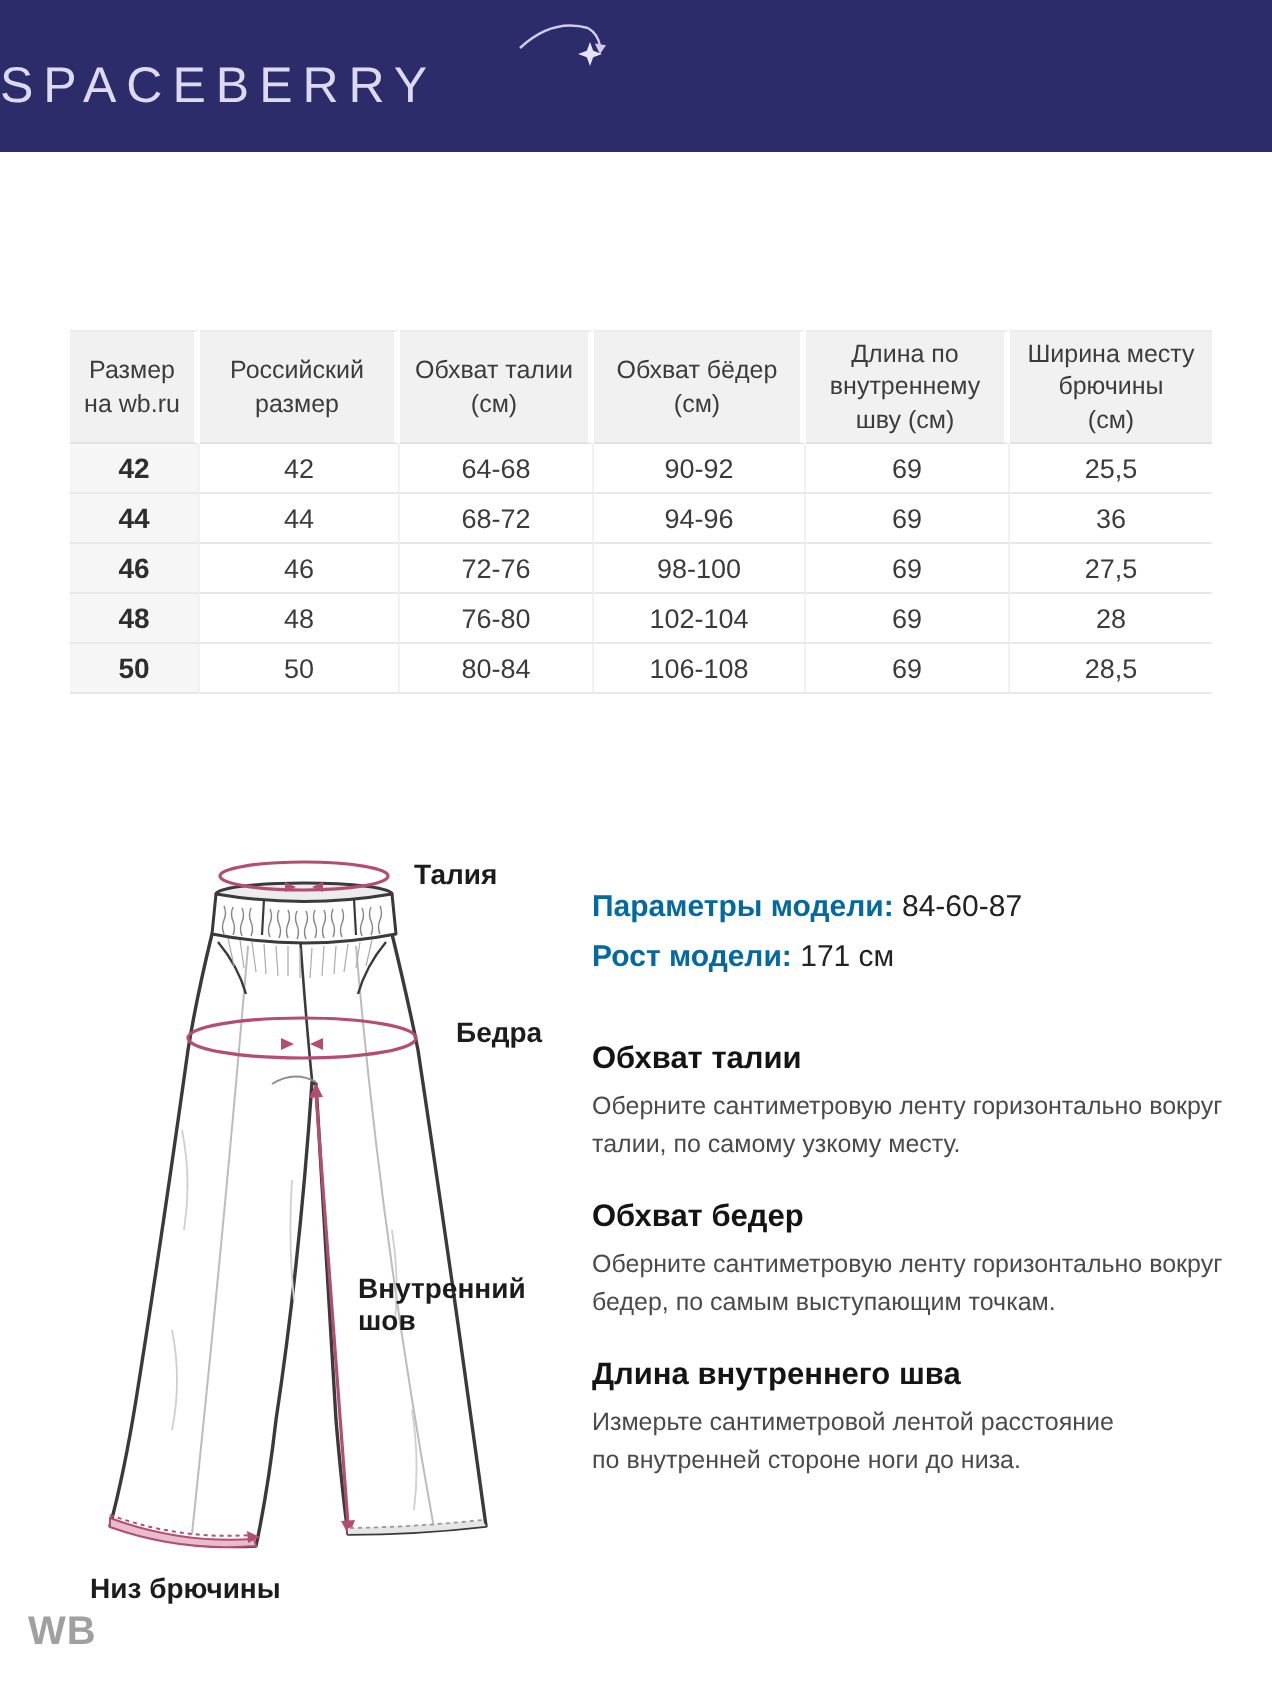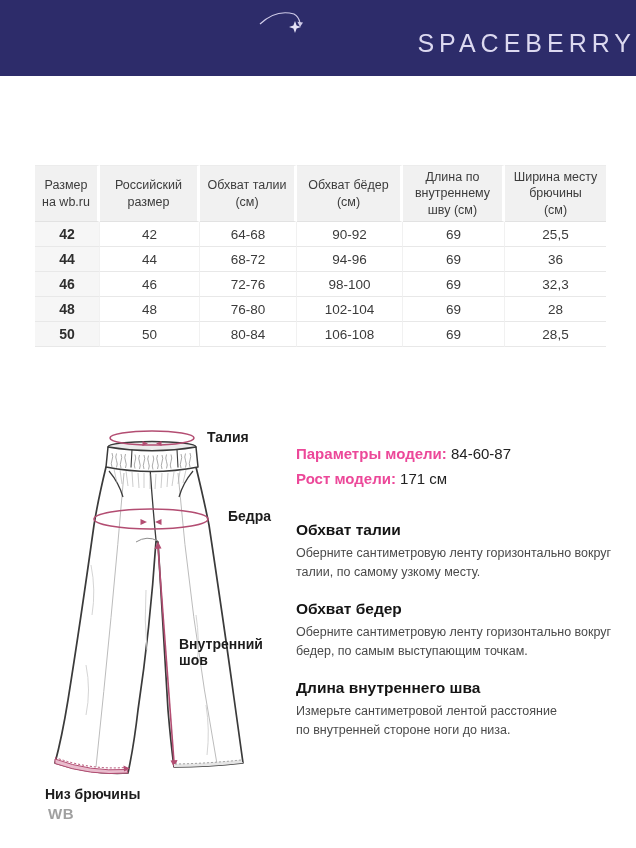--- a/index.html
+++ b/index.html
@@ -5,21 +5,21 @@
   * { margin:0; padding:0; box-sizing:border-box; }
   html,body { background:#888; }
   .page {
     position:relative; width:636px; height:848px; margin:0 auto;
     background:#ffffff; overflow:hidden;
     font-family:"Liberation Sans", sans-serif; color:#1b1b1b;
   }
   
   .brand-bar { position:absolute; left:0; top:0; width:636px; height:76px; background:#2d2c6a; }
   .brand-logo {
-    position:absolute; left:0; top:29px; width:636px; text-align:right;
+    position:absolute; left:0; top:29px; width:636px; text-align:left;
     font-size:25px; letter-spacing:5px; font-weight:400; color:#dcd9f0;
   }
   .comet { position:absolute; left:252px; top:6px; width:70px; height:30px; }
   
   .size-table {
     position:absolute; left:35px; top:165px; width:571px;
     border-collapse:separate; border-spacing:0; table-layout:fixed;
   }
   .size-table th {
     background:#f1f1f1; height:57px; vertical-align:middle; text-align:center;
@@ -35,25 +35,25 @@
   }
   .size-table td:last-child { border-right:none; }
   .size-table td.size-col { background:#f6f6f6; font-weight:700; font-size:14px; color:#2e2e2e; }
   
   .pants-svg { position:absolute; left:28px; top:415px; width:260px; height:400px; }
   .diagram-label { position:absolute; font-size:14px; font-weight:700; color:#1c1c1c; line-height:1.15; white-space:pre-line; }
   .lbl-waist { left:207px; top:429px; }
   .lbl-hips  { left:228px; top:508px; }
   .lbl-inseam{ left:179px; top:636px; width:110px; }
   .lbl-hem   { left:45px;  top:786px; }
-  .watermark { position:absolute; left:14px; top:805px; font-size:15px; font-weight:700; color:#a0a0a0; letter-spacing:.5px;margin-left:34px; }
+  .watermark { position:absolute; left:14px; top:805px; font-size:20px; font-weight:700; color:#a0a0a0; letter-spacing:.5px; }
   
   .info-panel { position:absolute; left:296px; top:441px; width:334px; }
   .model-line { font-size:15px; line-height:25px; color:#222; }
-  .model-line .m-label { font-weight:700; color:#ec4899; }
+  .model-line .m-label { font-weight:700; color:#0369a1; }
   .model-line .m-value { font-weight:400; }
   .guide { margin-top:30px; }
   .guide-section { margin-bottom:18px; }
   .guide-section h3 { font-size:15.5px; font-weight:700; color:#141414; margin-bottom:5px; }
   .guide-section p { font-size:12.5px; line-height:1.52; color:#4a4a4a; white-space:pre-line; }
 </style>
 </head>
 <body>
 
 <div class="page">
@@ -111,21 +111,21 @@
         <td>94-96</td>
         <td>69</td>
         <td>36</td>
       </tr>
       <tr>
         <td class="size-col">46</td>
         <td>46</td>
         <td>72-76</td>
         <td>98-100</td>
         <td>69</td>
-        <td>32,3</td>
+        <td>27,5</td>
       </tr>
       <tr>
         <td class="size-col">48</td>
         <td>48</td>
         <td>76-80</td>
         <td>102-104</td>
         <td>69</td>
         <td>28</td>
       </tr>
       <tr>

